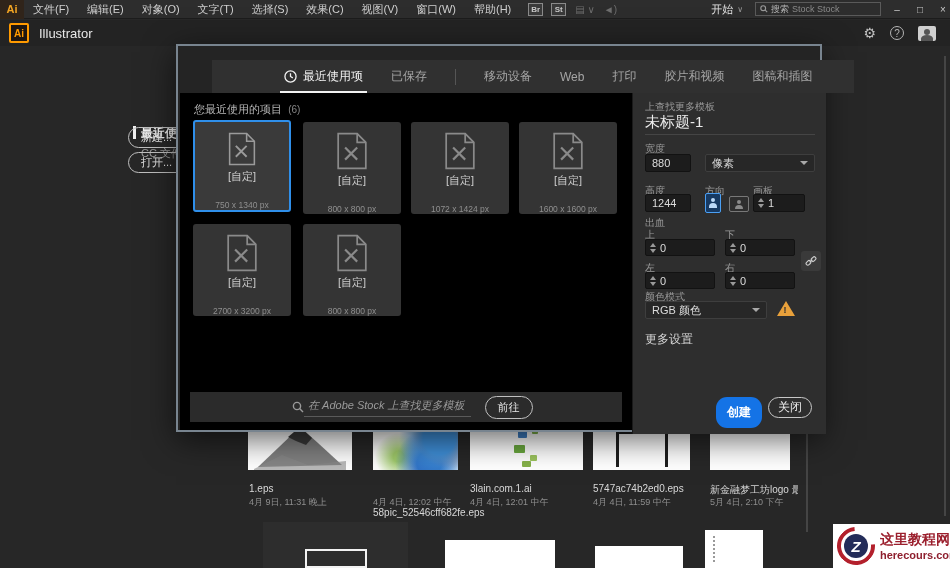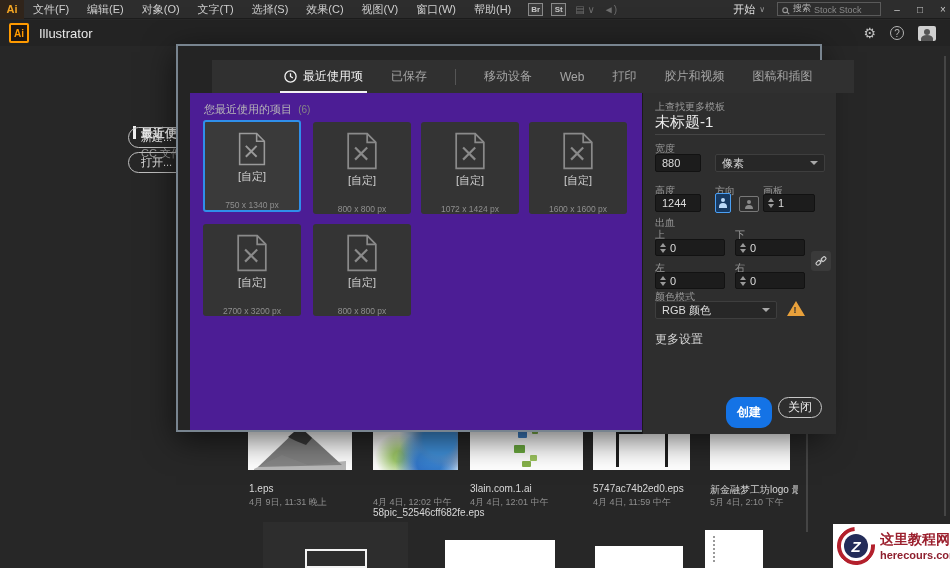--- a/index.html
+++ b/index.html
@@ -9,21 +9,21 @@
 
   
   .menubar { left:0; top:0; width:950px; height:19px; background:#2d2d2d; display:flex; align-items:center; font-size:11px; color:#cfcfcf; border-bottom:1px solid #1c1c1c; }
   .ai-mini { width:24px; height:19px; background:#30241a; color:#f5a623; font-weight:bold; font-size:11px; display:flex; align-items:center; justify-content:center; }
   .menu-item { padding:0 9px; height:19px; display:flex; align-items:center; cursor:default; }
   .badge { width:15px; height:13px; border:1px solid #8a8a8a; color:#c8c8c8; font-size:8px; font-weight:bold; display:flex; align-items:center; justify-content:center; margin-left:8px; background:#3a3a3a; }
   .dim-icon { color:#6e6e6e; font-size:10px; margin-left:9px; }
   .mb-right { margin-left:auto; display:flex; align-items:center; }
   .start-lbl { color:#e0e0e0; margin-right:4px; }
   .chev { color:#9a9a9a; font-size:8px; margin-right:12px; }
-  .stock-search { width:104px; height:14px; border:1px solid #5a5a5a; display:flex; align-items:flex-end; padding:0 4px; font-size:9px; color:#8a8a8a; background:#2d2d2d; }
+  .stock-search { width:126px; height:14px; border:1px solid #5a5a5a; display:flex; align-items:center; padding:0 4px; font-size:9px; color:#8a8a8a; background:#2d2d2d; }
   .stock-search .s1 { color:#b5b5b5; margin:0 3px; }
   .winbtn { width:14px; text-align:center; color:#c8c8c8; font-size:10px; margin-left:9px; }
 
   
   .appbar { left:0; top:20px; width:950px; height:26px; background:#232323; display:flex; align-items:center; }
   .ai-logo { width:20px; height:20px; margin-left:9px; border:2px solid #ff9a00; background:#1e1611; color:#ff9a00; font-weight:bold; font-size:10px; display:flex; align-items:center; justify-content:center; border-radius:2px; }
   .app-title { color:#e8e8e8; font-size:13px; margin-left:10px; }
   .ab-right { margin-left:auto; display:flex; align-items:center; gap:14px; margin-right:14px; }
   .gear { color:#c0c0c0; font-size:14px; }
   .helpc { width:14px; height:14px; border:1px solid #b5b5b5; border-radius:50%; color:#b5b5b5; font-size:10px; display:flex; align-items:center; justify-content:center; }
@@ -46,21 +46,21 @@
   
   .dialog { left:176px; top:44px; width:646px; height:388px; background:#242424; border:2px solid #78848f; box-shadow:0 8px 30px rgba(0,0,0,.6); z-index:5; }
   .dlg-titlebar { left:0; top:0; width:642px; height:14px; background:#313131; border-bottom:1px solid #1a1a1a; display:flex; align-items:center; }
   .dlg-title { font-size:9px; color:#c8c8c8; margin-left:4px; }
   .dlg-close { margin-left:auto; width:18px; height:12px; display:flex; align-items:center; justify-content:center; color:#cfcfcf; font-size:10px; background:#3a3a3a; margin-right:1px; }
   .tabbar { left:0; top:14px; width:642px; height:33px; background:#303030; display:flex; align-items:center; padding-left:72px; gap:28px;margin-left:34px; }
   .tab { font-size:12px; color:#a5a5a5; position:relative; height:33px; display:flex; align-items:center; gap:6px; }
   .tab.active { color:#f2f2f2; }
   .tab.active::after { content:""; position:absolute; left:-4px; right:-4px; bottom:0; height:2px; background:#f2f2f2; }
   .tab-divider { width:1px; height:16px; background:#555; }
-  .dlg-body { left:12px; top:47px; width:642px; height:337px; background:#4c1d95;text-align:center; }
+  .dlg-body { left:2px; top:47px; width:642px; height:337px; background:#000000;text-align:center; }
   .recent-hdr { left:14px; top:9px; font-size:11px; color:#b8b8b8; }
   .recent-cnt { color:#868686; font-size:10px; }
   .pcard { width:98px; height:92px; background:#343434; border-radius:3px; display:flex; flex-direction:column; align-items:center; }
   .pcard.sel { background:#3a3a3a; border:2px solid #2f8fea; }
   .pcard .plabel { font-size:11px; color:#cfcfcf; margin-top:3px; }
   .pcard .psize { font-size:8.5px; color:#8f8f8f; margin-top:16px; }
   .docsvg { margin-top:10px; }
   .stockbar { left:10px; top:299px; width:432px; height:30px; background:#2b2b2b; display:flex; align-items:center; }
   .stock-txt { font-size:11px; font-style:italic; color:#9a9a9a; border-bottom:1px solid #5a5a5a; padding:0 6px 3px 4px; }
   .go-btn { border:1px solid #c0c0c0; border-radius:12px; color:#e5e5e5; font-size:11px; padding:3px 12px; margin-left:14px; }
@@ -286,20 +286,28 @@
       <div class="abs pcard" style="left:123px; top:131px;">
         <svg class="docsvg" width="34" height="42" viewBox="0 0 36 44">
             <path d="M2 2 h22 l10 10 v30 h-32 z" fill="none" stroke="#8a8a8a" stroke-width="2"></path>
             <path d="M24 2 v10 h10" fill="none" stroke="#8a8a8a" stroke-width="2"></path>
             <path d="M10 18 l14 14 M24 18 l-14 14" stroke="#8a8a8a" stroke-width="2.5"></path>
           </svg>
         <div class="plabel">[自定]</div>
         <div class="psize">800 x 800 px</div>
       </div>
 
+      <div class="abs stockbar">
+        <svg style="margin-left:102px;" width="12" height="12" viewBox="0 0 12 12">
+            <circle cx="5" cy="5" r="3.6" fill="none" stroke="#9a9a9a" stroke-width="1.4"></circle>
+            <line x1="7.6" y1="7.6" x2="11" y2="11" stroke="#9a9a9a" stroke-width="1.4"></line>
+          </svg>
+        <span class="stock-txt">在 Adobe Stock 上查找更多模板</span>
+        <span class="go-btn">前往</span>
+      </div>
 
       <div class="abs rpanel" style="top:0;">
         <div class="lbl" style="left:12px; top:7px;">上查找更多模板</div>
         <div class="abs docname">未标题-1</div>
         <div class="abs name-ul"></div>
 
         <div class="lbl" style="left:12px; top:49px;">宽度</div>
         <div class="field" style="left:12px; top:61px; width:46px; height:18px;">880</div>
         <div class="selectbox" style="left:72px; top:61px; width:110px; height:18px;">
           <span>像素</span>

